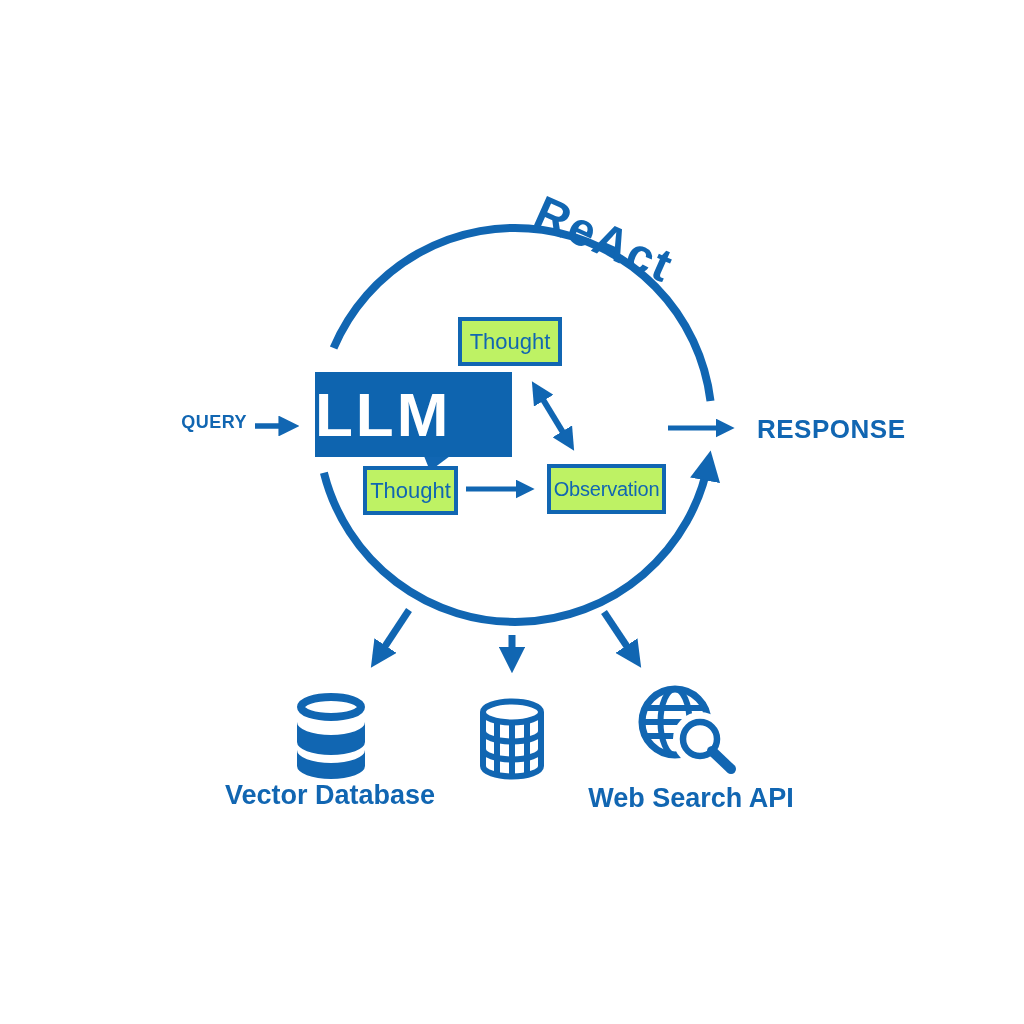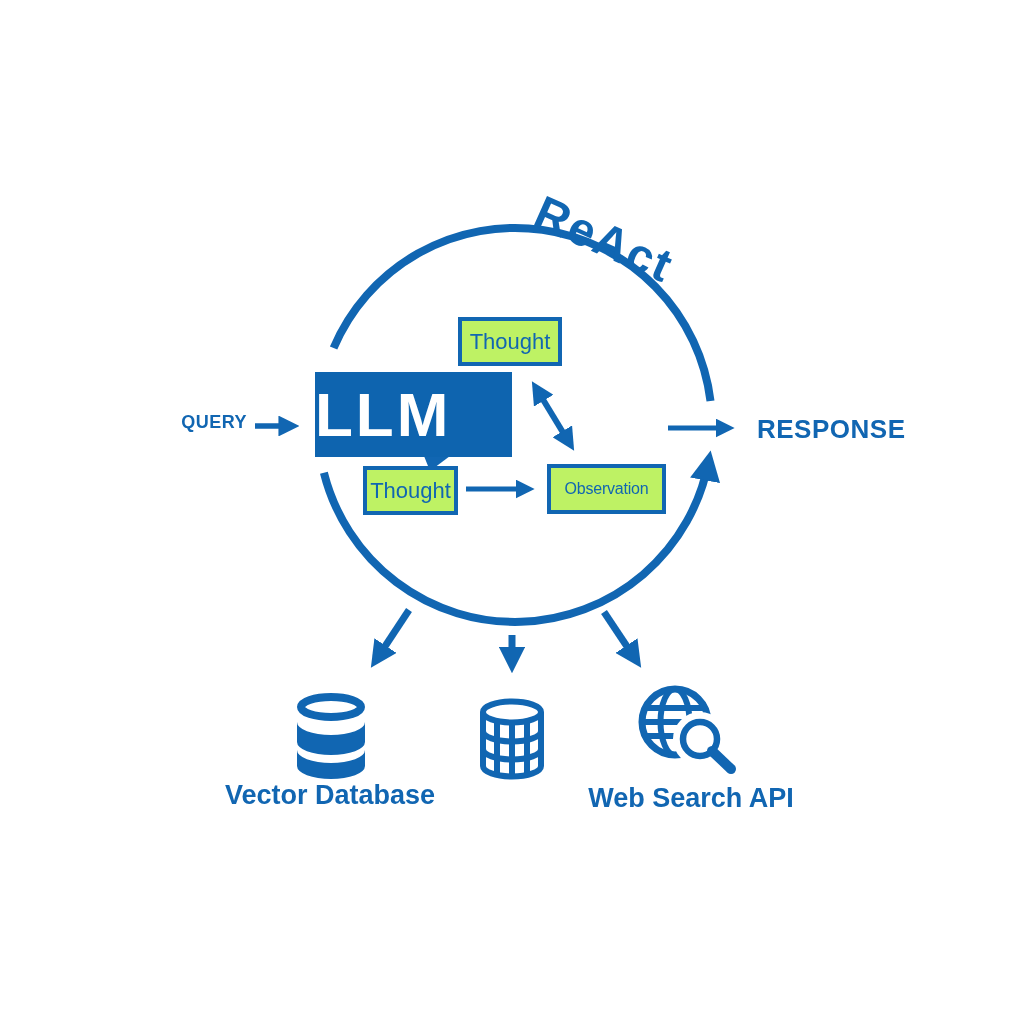--- a/index.html
+++ b/index.html
@@ -35,21 +35,21 @@
   }
   .llm-box span{color:var(--llm-text);font-weight:700;font-size:62px;letter-spacing:3px;line-height:1;}
 
   .node{
     box-sizing:border-box;border:4px solid var(--blue);background:#bef264;
     display:flex;align-items:center;justify-content:center;
     color:var(--blue);font-weight:400;white-space:nowrap;
   }
   .node-thought{left:458px;top:317px;width:104px;height:49px;font-size:22px;}
   .node-action{left:363px;top:466px;width:95px;height:49px;font-size:22px;}
-  .node-observation{left:547px;top:464px;width:119px;height:50px;font-size:16px;letter-spacing:-.2px;}
+  .node-observation{left:547px;top:464px;width:119px;height:50px;font-size:20px;letter-spacing:-.2px;}
 
   .tool-label{width:220px;text-align:center;font-size:27px;white-space:nowrap;}
   .tool-label-vector{left:220px;top:780px;}
   .tool-label-sql{left:401px;top:789px;}
   .tool-label-web{left:581px;top:783px;}
 </style>
 </head>
 <body>
 
 <div class="canvas">

